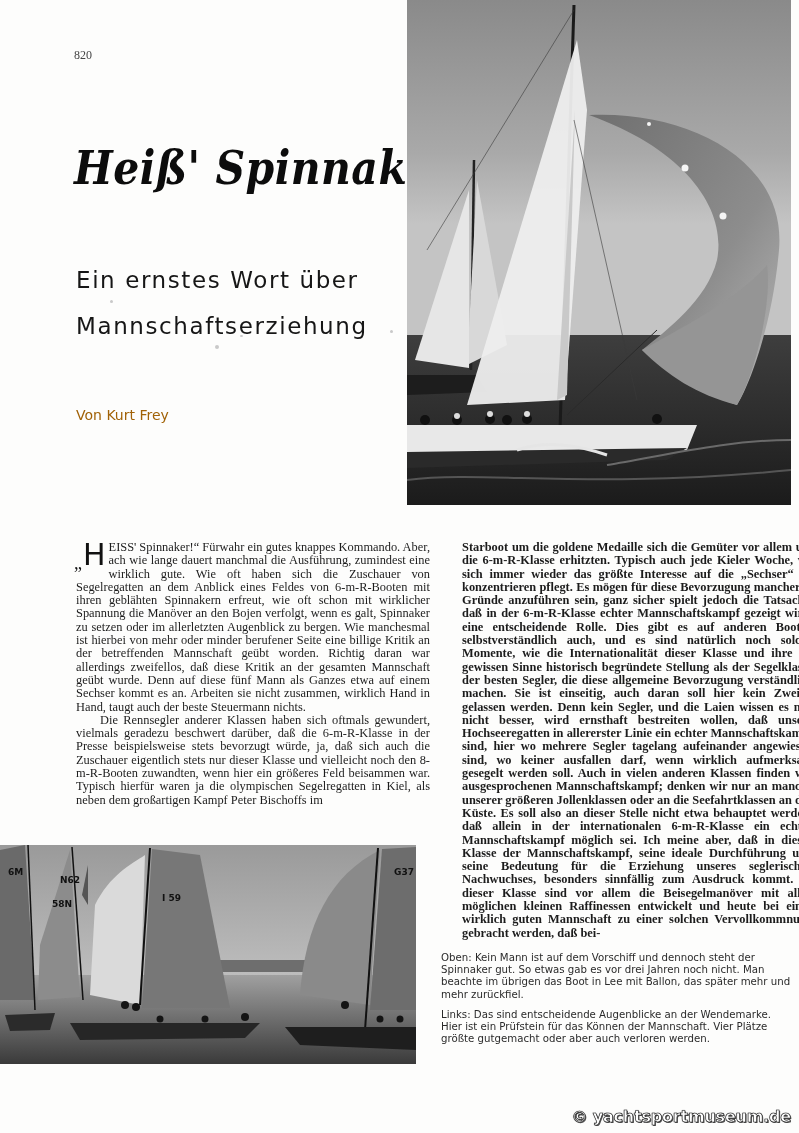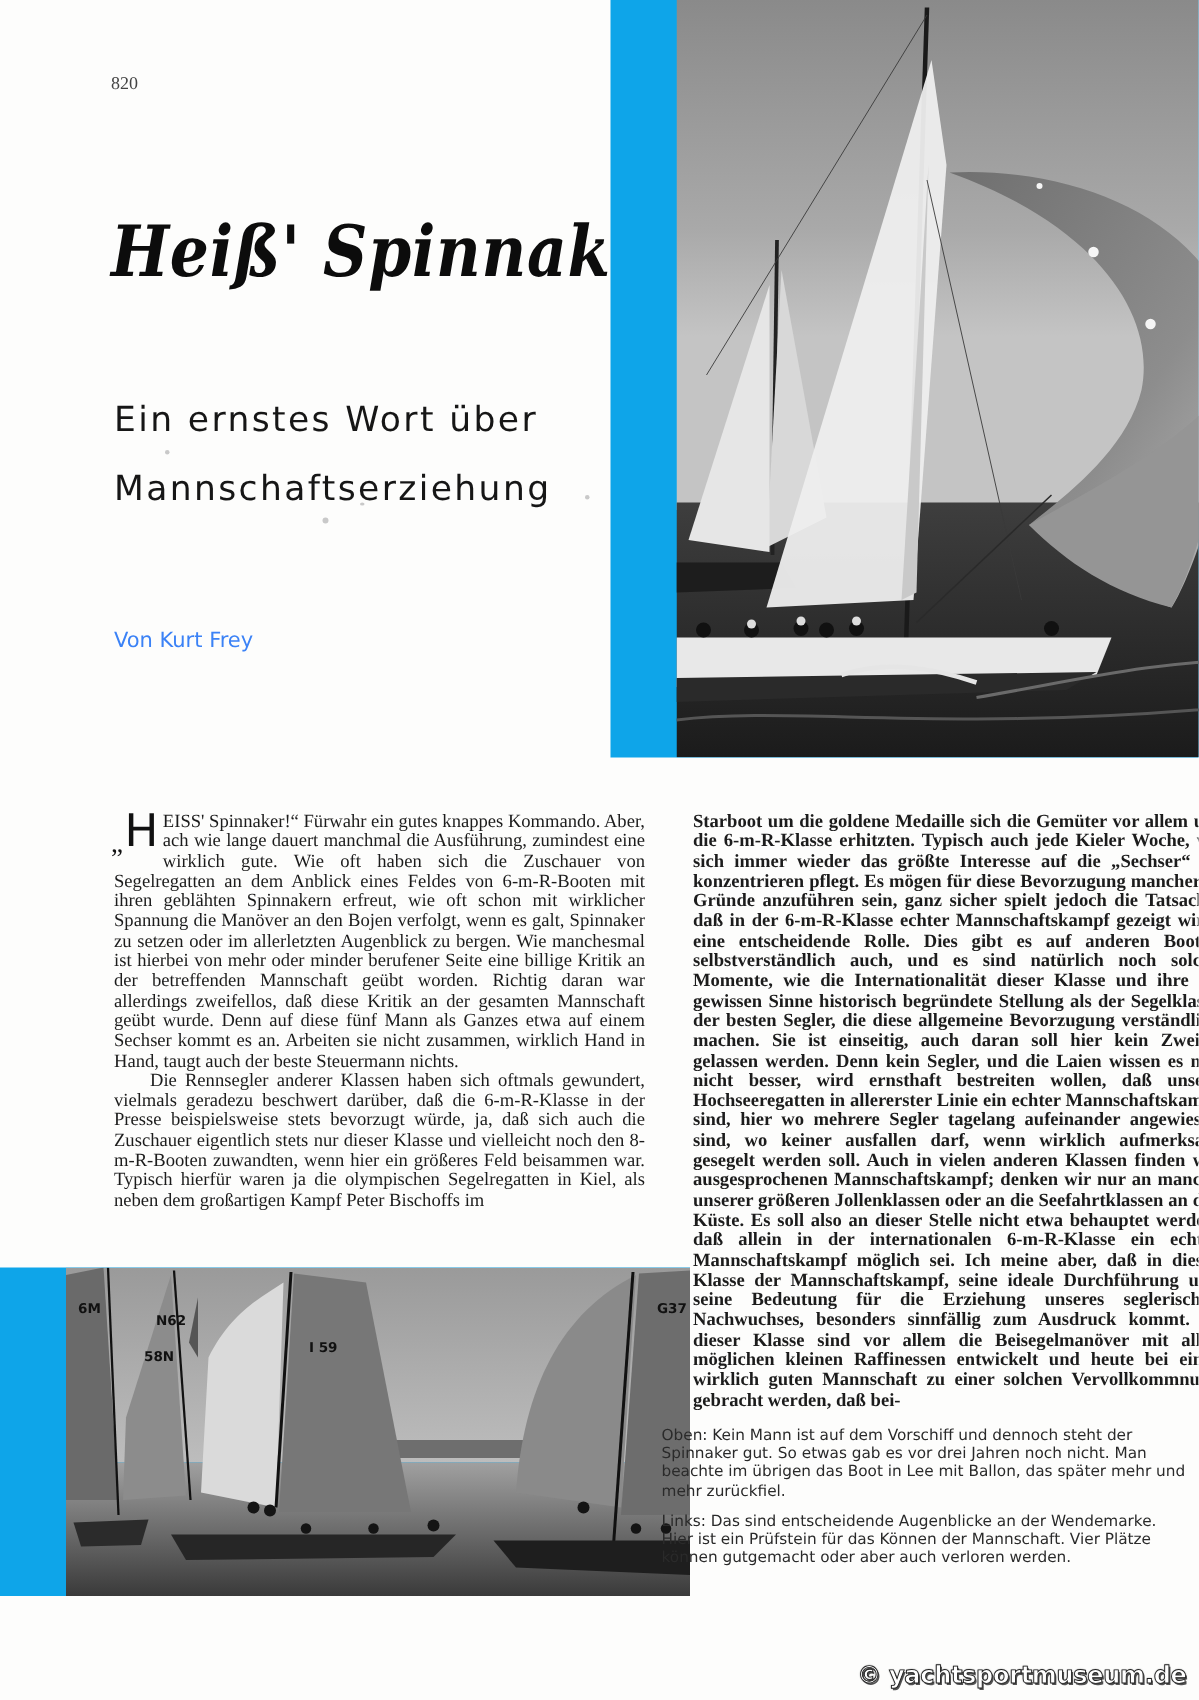--- a/index.html
+++ b/index.html
@@ -14,24 +14,24 @@
     left: 74px; top: 140px; font-size: 41px; font-weight: bold; letter-spacing: 0.5px;
     font-family: "DejaVu Serif", serif; color: #0c0c0c; transform: scaleY(1.15); transform-origin: left top;
     font-style: italic;
   }
   .subtitle {
     left: 76px; font-family: "DejaVu Sans", sans-serif; font-size: 23px; letter-spacing: 1.6px;
     color: #161616; font-weight: normal; white-space: nowrap;
   }
   #subtitle-1 { top: 267px; }
   #subtitle-2 { top: 313px; }
-  #byline { left: 76px; top: 407px; font-family: "DejaVu Sans", sans-serif; font-size: 14px; color: #3b82f6; margin-top: 12px; }
+  #byline { left: 76px; top: 407px; font-family: "DejaVu Sans", sans-serif; font-size: 14px; color: #a16207; }
 
   
-  .photo { position: absolute; overflow: hidden; background: #0ea5e9; padding-left: 44px; }
+  .photo { position: absolute; overflow: hidden; background: #f97316; }
   #photo-top { left: 407px; top: 0; width: 384px; height: 505px; }
   #photo-bottom { left: 0; top: 845px; width: 416px; height: 219px; }
   .photo svg { display: block; width: 100%; height: 100%; }
 
   
   .col {
     position: absolute; font-size: 12.4px; line-height: 13.3px; text-align: justify;
     font-family: "Liberation Serif", serif; color: #1c1c1c;
   }
   #col-left { left: 76px; top: 541px; width: 354px; }
@@ -193,21 +193,21 @@
       <text x="60" y="38">N62</text>
       <text x="52" y="62">58N</text>
       <text x="162" y="56">I 59</text>
       <text x="394" y="30">G37</text>
     </g>
   </svg>
 </div>
 
 <div class="captions">
   <p>Oben: Kein Mann ist auf dem Vorschiff und dennoch steht der Spinnaker gut. So etwas gab es vor drei Jahren noch nicht. Man beachte im übrigen das Boot in Lee mit Ballon, das später mehr und mehr zurückfiel.</p>
-  <p>Links: Das sind entscheidende Augenblicke an der Wendemarke. Hier ist ein Prüfstein für das Können der Mannschaft. Vier Plätze können gutgemacht oder aber auch verloren werden.</p>
+  <p>Links: Das sind entscheidende Augenblicke an der Wendemarke. Hier ist ein Prüfstein für das Können der Mannschaft. Vier Plätze größte gutgemacht oder aber auch verloren werden.</p>
 </div>
 
 <div id="watermark" class="abs">© yachtsportmuseum.de</div>
 
 <div class="speck" style="left:110px;top:300px;width:3px;height:3px;"></div>
 <div class="speck" style="left:215px;top:345px;width:4px;height:4px;"></div>
 <div class="speck" style="left:240px;top:335px;width:3px;height:2px;"></div>
 <div class="speck" style="left:390px;top:330px;width:3px;height:3px;"></div>
 
 </body></html>

